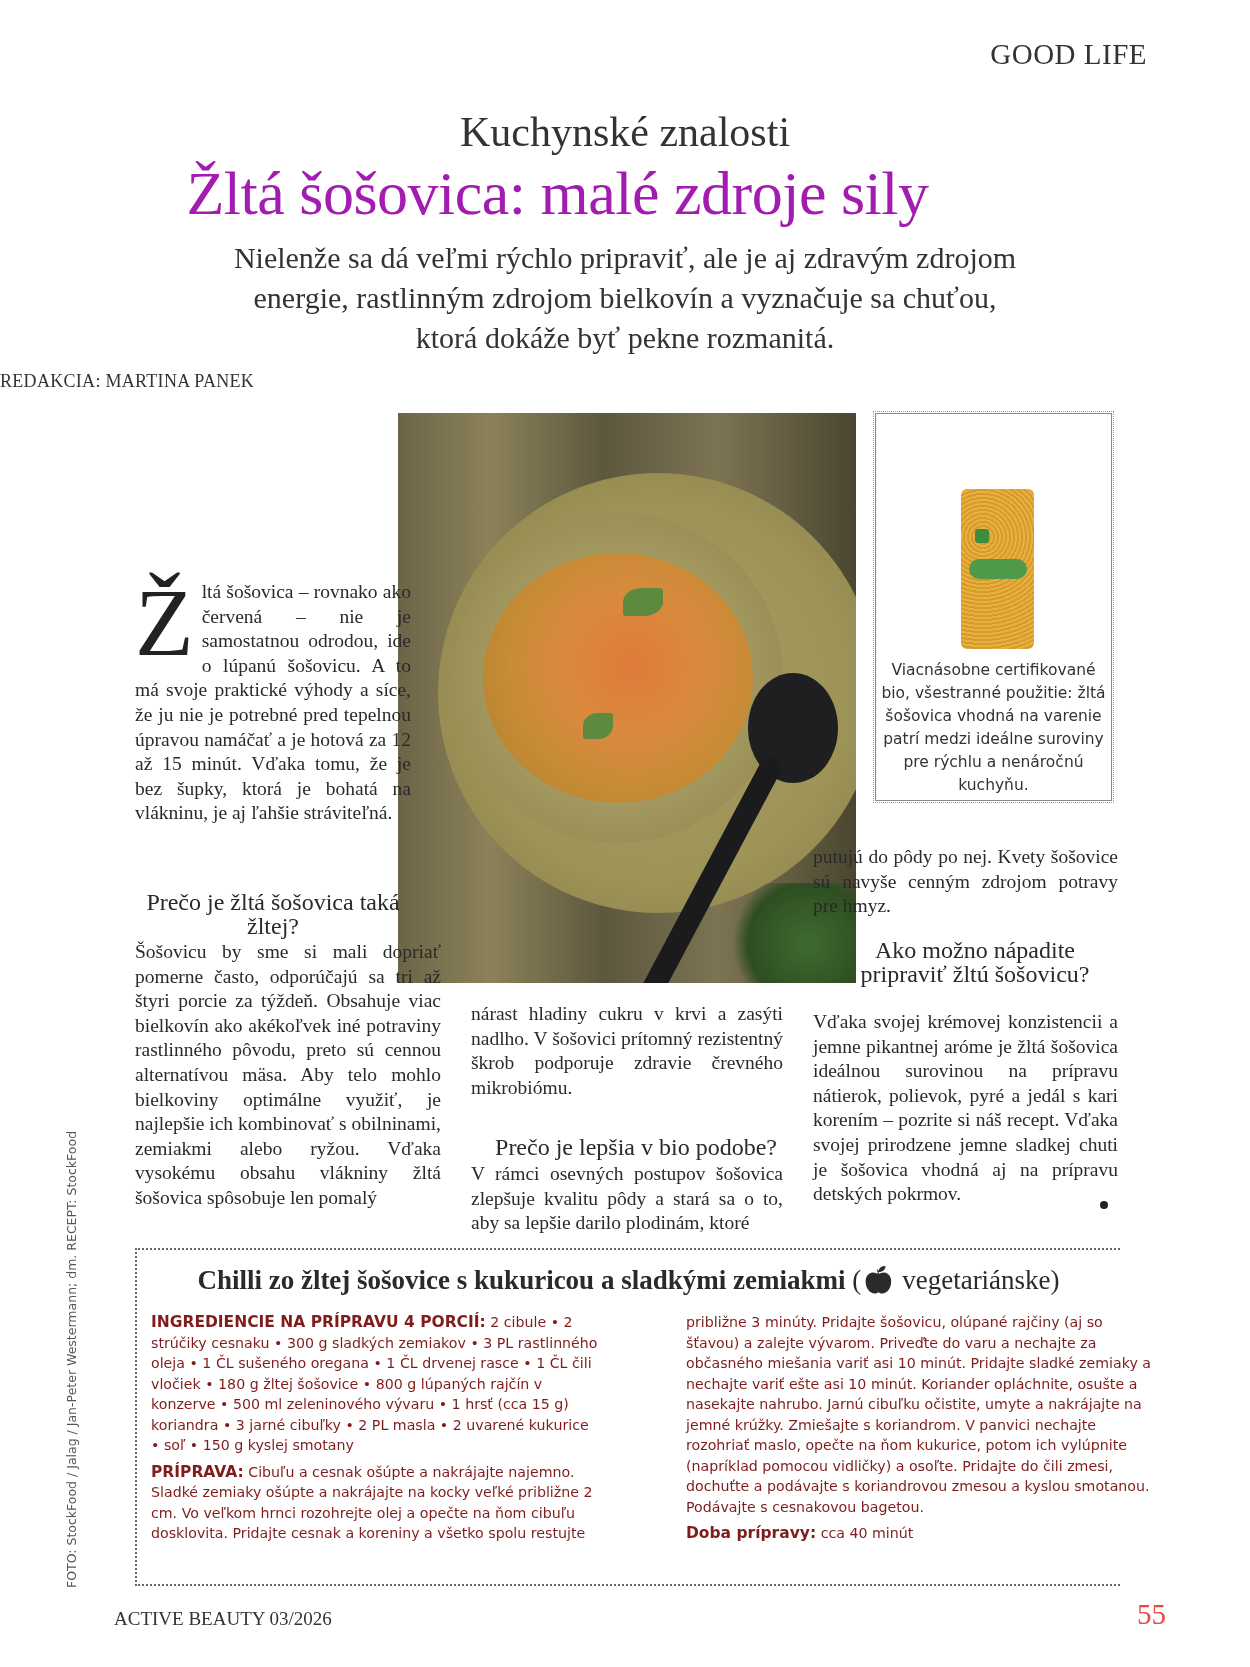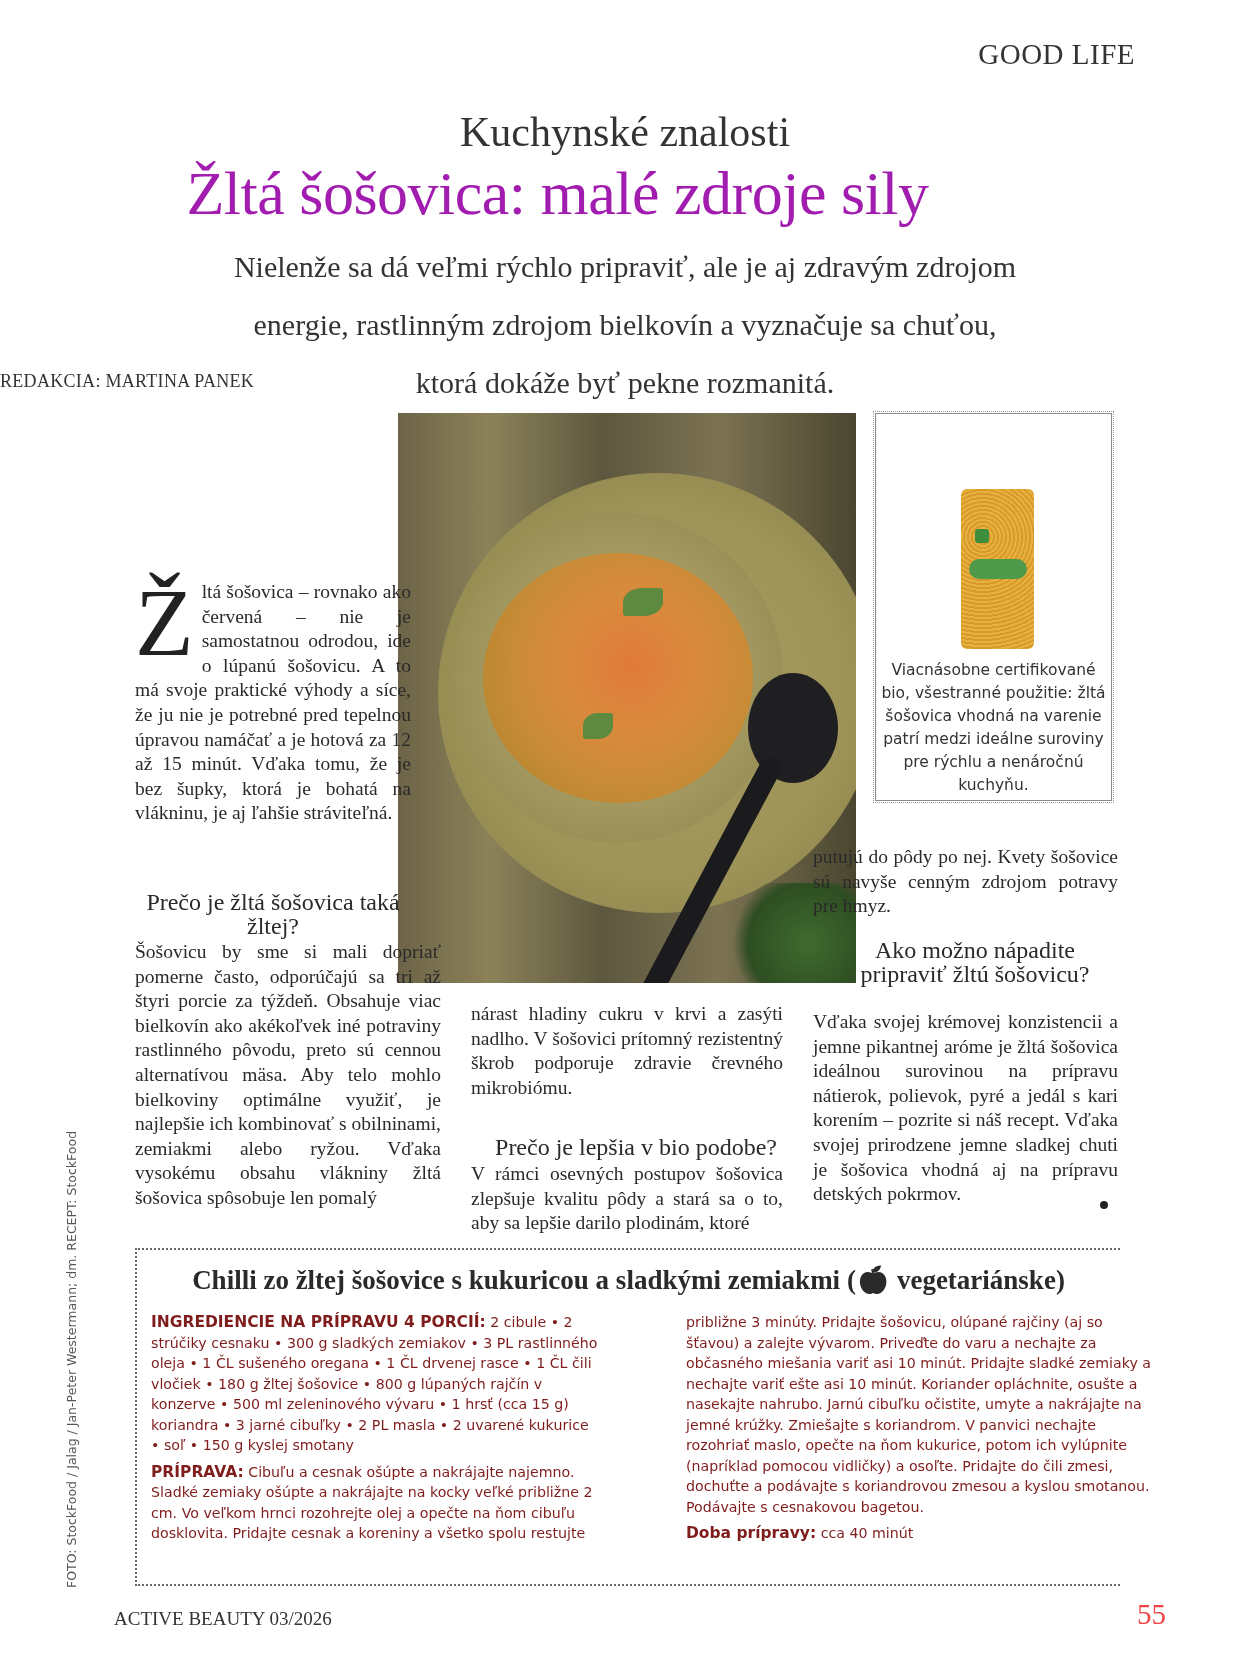--- a/index.html
+++ b/index.html
@@ -1,21 +1,21 @@
 <!DOCTYPE html>
 <html><head>
 <meta charset="utf-8">
 <style>
   * { box-sizing: border-box; margin: 0; padding: 0; }
   body { width: 1250px; height: 1667px; background: #fff; position: relative; overflow: hidden; color: #2a2a2a; font-family: "DejaVu Serif", serif; }
   .abs { position: absolute; }
-  .section-tag { right: 115px; top: 38px; font-family: "Liberation Serif", serif; font-size: 29px; color: #333; letter-spacing: 0.5px; }
+  .section-tag { right: 103px; top: 38px; font-family: "Liberation Serif", serif; font-size: 29px; color: #333; letter-spacing: 0.5px; }
   .kicker { left: 0; width: 1250px; top: 108px; text-align: center; font-family: "Liberation Serif", serif; font-size: 42px; color: #333; }
   .headline { left: 0; width: 1115px; top: 158px; text-align: center; font-family: "Liberation Serif", serif; font-size: 62px; color: #a21caf; letter-spacing: -0.5px; }
-  .deck { left: 230px; width: 790px; top: 238px; text-align: center; font-family: "Liberation Serif", serif; font-size: 30px; line-height: 58px; color: #333; }
+  .deck { left: 230px; width: 790px; top: 238px; text-align: center; font-family: "Liberation Serif", serif; font-size: 30px; line-height: 40px; color: #333; }
   .byline { left: 0; width: 1250px; top: 371px; text-align: left; font-family: "Liberation Serif", serif; font-size: 18px; color: #333; letter-spacing: 0.3px; }
   .photo { left: 398px; top: 413px; width: 458px; height: 570px; overflow: hidden; background: linear-gradient(90deg, #6d6448 0%, #8b8259 20%, #5d573e 45%, #7c7352 70%, #4a4630 100%); }
   .photo .plate { position: absolute; left: 40px; top: 60px; width: 440px; height: 440px; border-radius: 50%; background: radial-gradient(circle at 50% 50%, #a79d63 0%, #9e9458 60%, #847b47 100%); }
   .photo .bowl { position: absolute; left: 55px; top: 100px; width: 330px; height: 330px; border-radius: 50%; background: radial-gradient(circle, #bfb57a 0%, #9b9058 70%, #7f7644 100%); }
   .photo .soup { position: absolute; left: 85px; top: 140px; width: 270px; height: 250px; border-radius: 50%; background: radial-gradient(circle at 55% 45%, #e07a3a 0%, #d98a3d 35%, #c88b36 60%, #b8862f 80%, #6e4a2a 100%); }
   .photo .herb { position: absolute; border-radius: 50% 10% 50% 10%; background: #5d8a3e; }
   .photo .spoon { position: absolute; left: 300px; top: 330px; width: 22px; height: 280px; background: #1b1b1e; transform: rotate(28deg); border-radius: 10px; }
   .photo .spoonhead { position: absolute; left: 350px; top: 260px; width: 90px; height: 110px; background: #1f1f22; border-radius: 50%; }
   .photo .greens { position: absolute; left: 330px; top: 470px; width: 160px; height: 120px; background: radial-gradient(circle, #3f6b2e 0%, #2e4e22 60%, transparent 75%); }
   .sidebar-box { left: 875px; top: 413px; width: 237px; height: 388px; border: 1.5px dashed #999; border-style: solid; border-color: #8a8a8a; border-width: 1px; }
@@ -29,21 +29,21 @@
   .c1 { left: 135px; top: 580px; width: 276px; }
   .dropcap { float: left; font-family: "Liberation Serif", serif; font-size: 96px; line-height: 78px; margin: 4px 8px -4px 0; color: #222; }
   .h2 { font-family: "Liberation Serif", serif; font-size: 24px; line-height: 24px; text-align: center; color: #2a2a2a; }
   .c1b { left: 135px; top: 890px; width: 276px; }
   .c1c { left: 135px; top: 990px; width: 306px; }
   .c2 { left: 471px; top: 1002px; width: 312px; }
   .c3 { left: 813px; top: 845px; width: 305px; }
   .recipe { left: 135px; top: 1248px; width: 985px; height: 338px; border-top: 2px dotted #666; border-bottom: 2px dotted #666; border-left: 2px dotted #666; }
   .recipe-title { position: absolute; left: 0; width: 100%; top: 14px; text-align: center; font-family: "Liberation Serif", serif; font-size: 27px; color: #2a2a2a; }
   .recipe-title b { font-weight: bold; }
-  .recipe-title .veg { font-weight: bold; margin-top: 44px; }
+  .recipe-title .veg { font-weight: normal; margin-top: 44px; }
   .rcol { position: absolute; font-family: "DejaVu Sans", sans-serif; font-size: 14.2px; line-height: 20.5px; color: #7f1d1d; }
   .rcol b { font-weight: bold; font-size: 15.5px; }
   .r1 { left: 14px; top: 62px; width: 450px; }
   .r2 { left: 501px; top: 62px; width: 470px; margin-left: 48px; }
   .credit { left: 64px; top: 1268px; transform: rotate(-90deg); transform-origin: left top; font-family: "DejaVu Sans", sans-serif; font-size: 12.5px; color: #555; white-space: nowrap; }
   .footer-left { left: 114px; top: 1608px; font-family: "Liberation Serif", serif; font-size: 19px; color: #333; }
   .footer-right { right: 84px; top: 1598px; font-family: "Liberation Serif", serif; font-size: 29px; color: #ef4444; }
   .endmark { left: 1100px; top: 1201px; width: 8px; height: 8px; border-radius: 50%; background: #222; }
 </style>
 </head>

